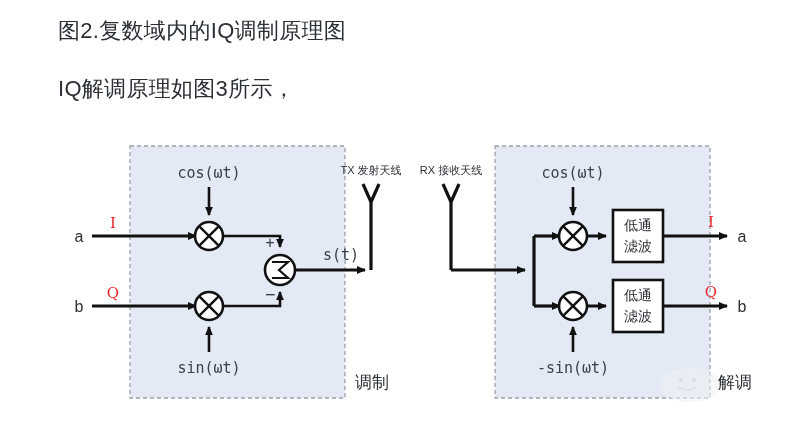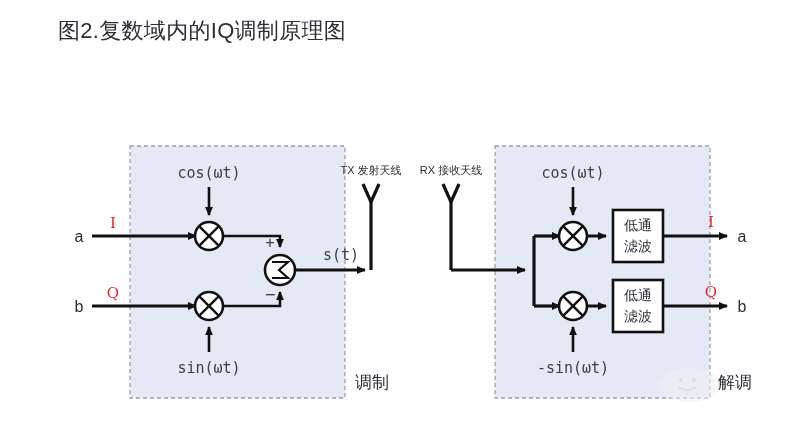--- a/index.html
+++ b/index.html
@@ -41,20 +41,21 @@
     fill:#2b2f36;
   }
 </style>
 </head>
 <body>
 
 <div id="root">
 
   <div class="title-line" id="title1">图2.复数域内的IQ调制原理图</div>
 
+  <div class="title-line" id="title2">IQ解调原理如图3所示，</div>
 
   <div id="diagram">
     <svg width="804" height="306" viewBox="0 0 804 306" xmlns="http://www.w3.org/2000/svg">
       <defs>
         <marker id="ah" markerWidth="9" markerHeight="9" refX="8" refY="4.5" orient="auto" markerUnits="userSpaceOnUse">
           <path d="M0,0.6 L9,4.5 L0,8.4 z" fill="#111111"></path>
         </marker>
         <marker id="ahs" markerWidth="8" markerHeight="8" refX="7.2" refY="4" orient="auto" markerUnits="userSpaceOnUse">
           <path d="M0,0.6 L8,4 L0,7.4 z" fill="#111111"></path>
         </marker>

